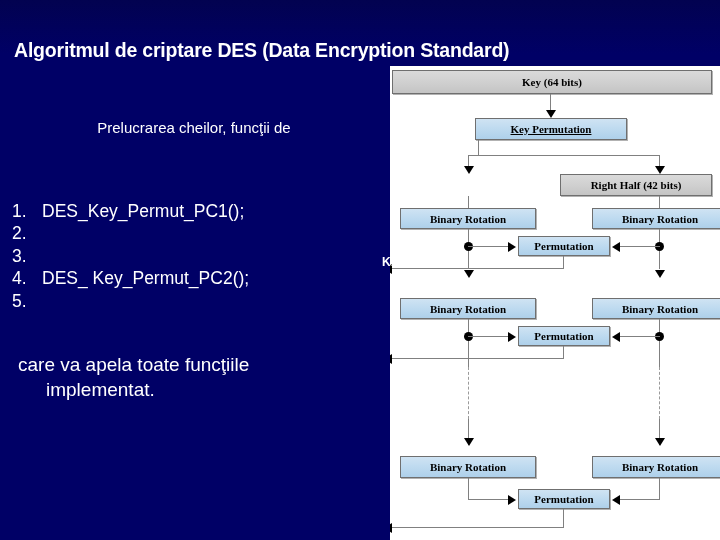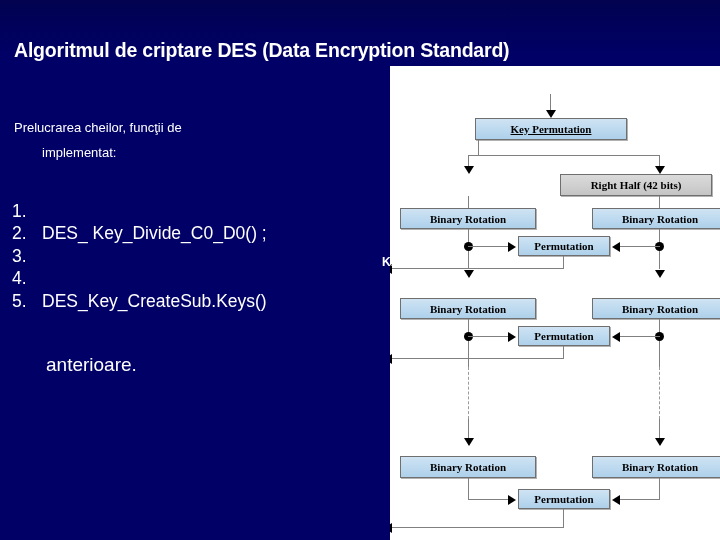--- a/index.html
+++ b/index.html
@@ -17,21 +17,21 @@
   
   .title-block{
     position:absolute;left:14px;top:38px;width:660px;
     color:#ffffff;font-weight:bold;font-size:19.5px;line-height:25px;
     letter-spacing:-0.2px;
   }
   .title-line{white-space:nowrap;}
 
   .lead{
     position:absolute;left:14px;top:115px;width:360px;
-    color:#ffffff;font-size:13px;line-height:25px;
+    color:#ffffff;font-size:15px;line-height:25px;text-align:center;
   }
   .lead .indent{display:block;padding-left:28px;}
 
   .numlist{
     position:absolute;left:12px;top:200px;width:370px;
     color:#ffffff;font-size:17.5px;line-height:22.4px;
   }
   .numrow{display:flex;}
   .numrow .num{width:30px;flex:0 0 30px;}
   .numrow .txt{white-space:nowrap;}
@@ -83,49 +83,50 @@
 <body>
 
 <div id="slide">
 
   <div class="title-block">
     <div class="title-line">Algoritmul de criptare DES (Data Encryption Standard)</div>
   </div>
 
   <div class="lead">
     <span>Prelucrarea cheilor, funcţii de</span>
-    <span class="indent">implementat:</span>
   </div>
 
   <div class="numlist">
     <div class="numrow">
       <span class="num">1.</span>
+      <span class="txt">DES_Key_Permut_PC1();</span>
     </div>
     <div class="numrow">
       <span class="num">2.</span>
-      <span class="txt">DES_ Key_Divide_C0_D0() ;</span>
     </div>
     <div class="numrow">
       <span class="num">3.</span>
     </div>
     <div class="numrow">
       <span class="num">4.</span>
+      <span class="txt">DES_ Key_Permut_PC2();</span>
     </div>
     <div class="numrow">
       <span class="num">5.</span>
-      <span class="txt">DES_Key_CreateSub.Keys()</span>
     </div>
   </div>
 
   <div class="closing">
-    <span class="indent">anterioare.</span>
+    <span>care va apela toate funcţiile</span>
+    <span class="indent">implementat.</span>
   </div>
 
   <div id="diagram">
 
+    <div class="box gray" style="left:2px;top:4px;width:320px;height:24px;">Key (64 bits)</div>
 
     <div class="vline" style="left:160px;top:28px;height:18px;"></div>
     <div class="arr down" style="left:156px;top:44px;"></div>
 
     <div class="box blue" style="left:85px;top:52px;width:152px;height:22px;text-decoration:underline;">Key Permutation</div>
 
     <div class="vline" style="left:88px;top:74px;height:16px;"></div>
     <div class="hline" style="left:78px;top:89px;width:192px;"></div>
     <div class="vline" style="left:78px;top:89px;height:14px;"></div>
     <div class="vline" style="left:269px;top:89px;height:14px;"></div>

